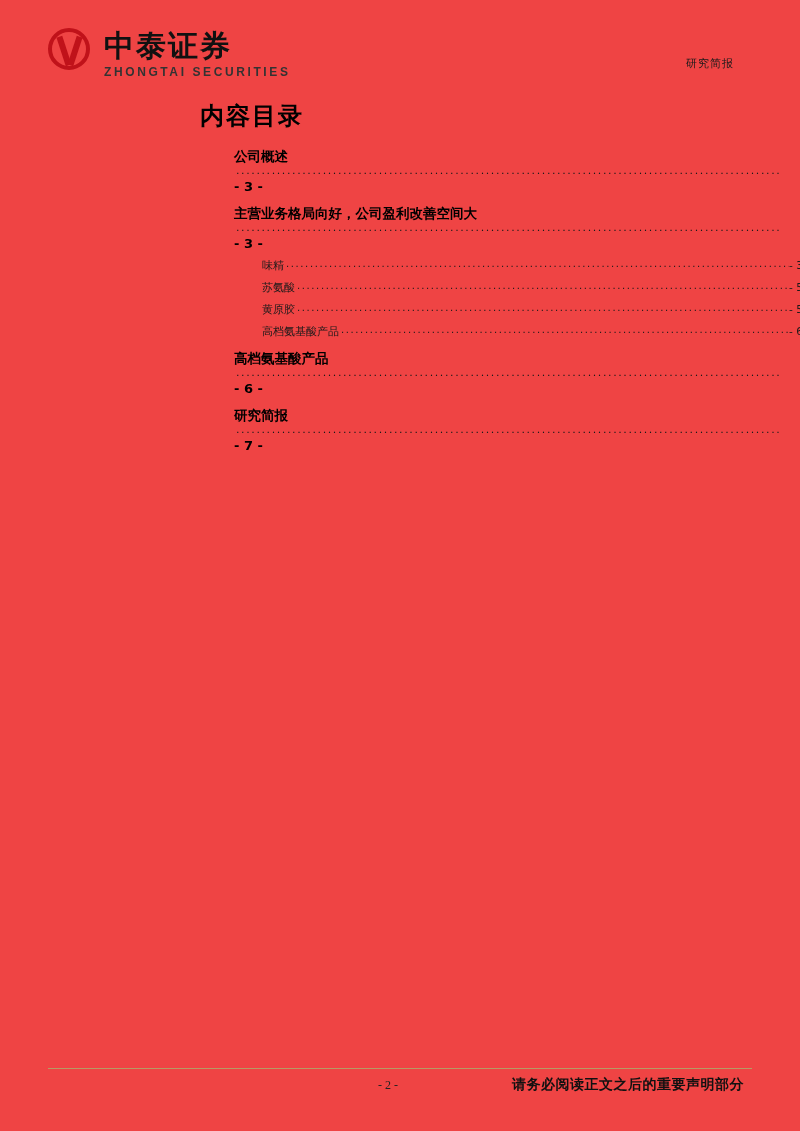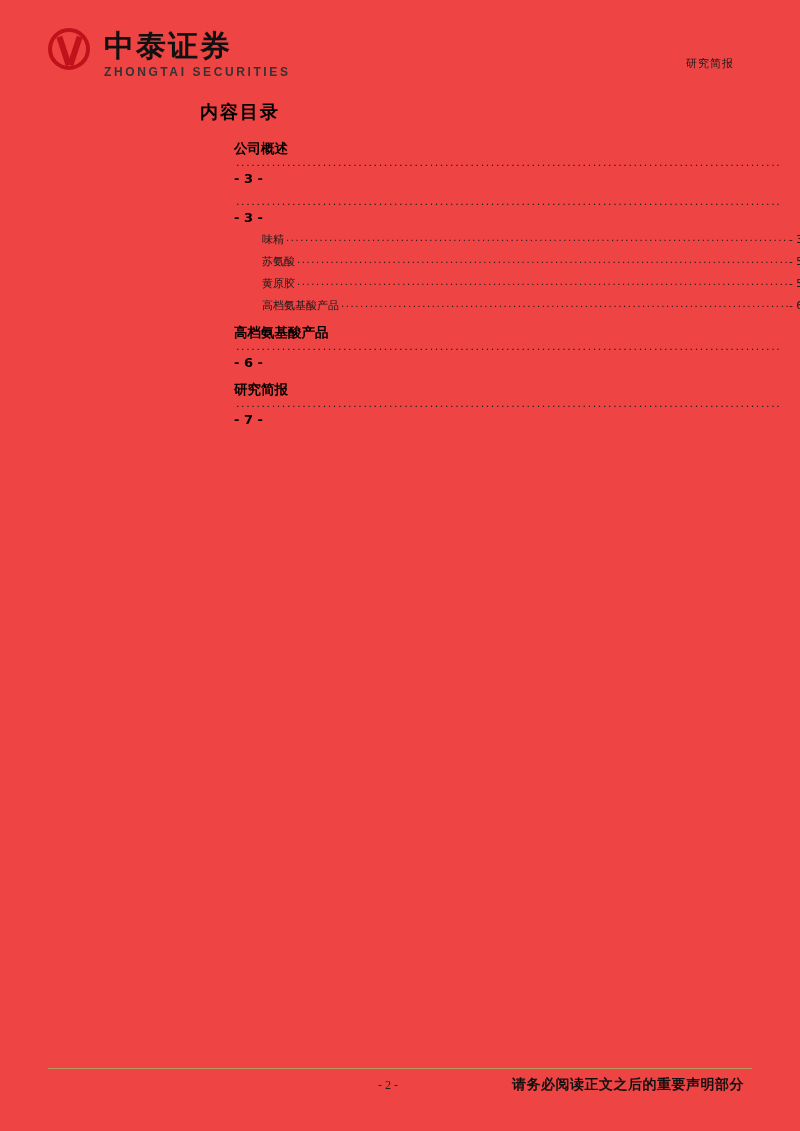--- a/index.html
+++ b/index.html
@@ -101,21 +101,21 @@
 
   
   .toc {
     position: absolute;
     left: 200px;
     top: 100px;
     width: 548px;
   }
   .toc-title {
     font-family: "DejaVu Sans", sans-serif;
-    font-size: 18px;
+    font-size: 24px;
     font-weight: 700;
     color: #000000;
     letter-spacing: 2px;
     margin-bottom: 16px;
   }
   .toc-list {
     width: 548px;
   }
   .toc-row {
     display: flex;
@@ -224,20 +224,21 @@
     <div class="toc-title">内容目录</div>
     <div class="toc-list">
 
       <div class="toc-row lvl1">
         <span class="lbl">公司概述</span>
         <span class="dots">..............................................................................................................................................</span>
         <span class="pg">- 3 -</span>
       </div>
 
       <div class="toc-row lvl1">
+        <span class="lbl">主营业务格局向好，公司盈利改善空间大</span>
         <span class="dots">..............................................................................................................................................</span>
         <span class="pg">- 3 -</span>
       </div>
 
       <div class="toc-row lvl2">
         <span class="lbl">味精</span>
         <span class="dots">..............................................................................................................................................</span>
         <span class="pg">- 3 -</span>
       </div>
 

